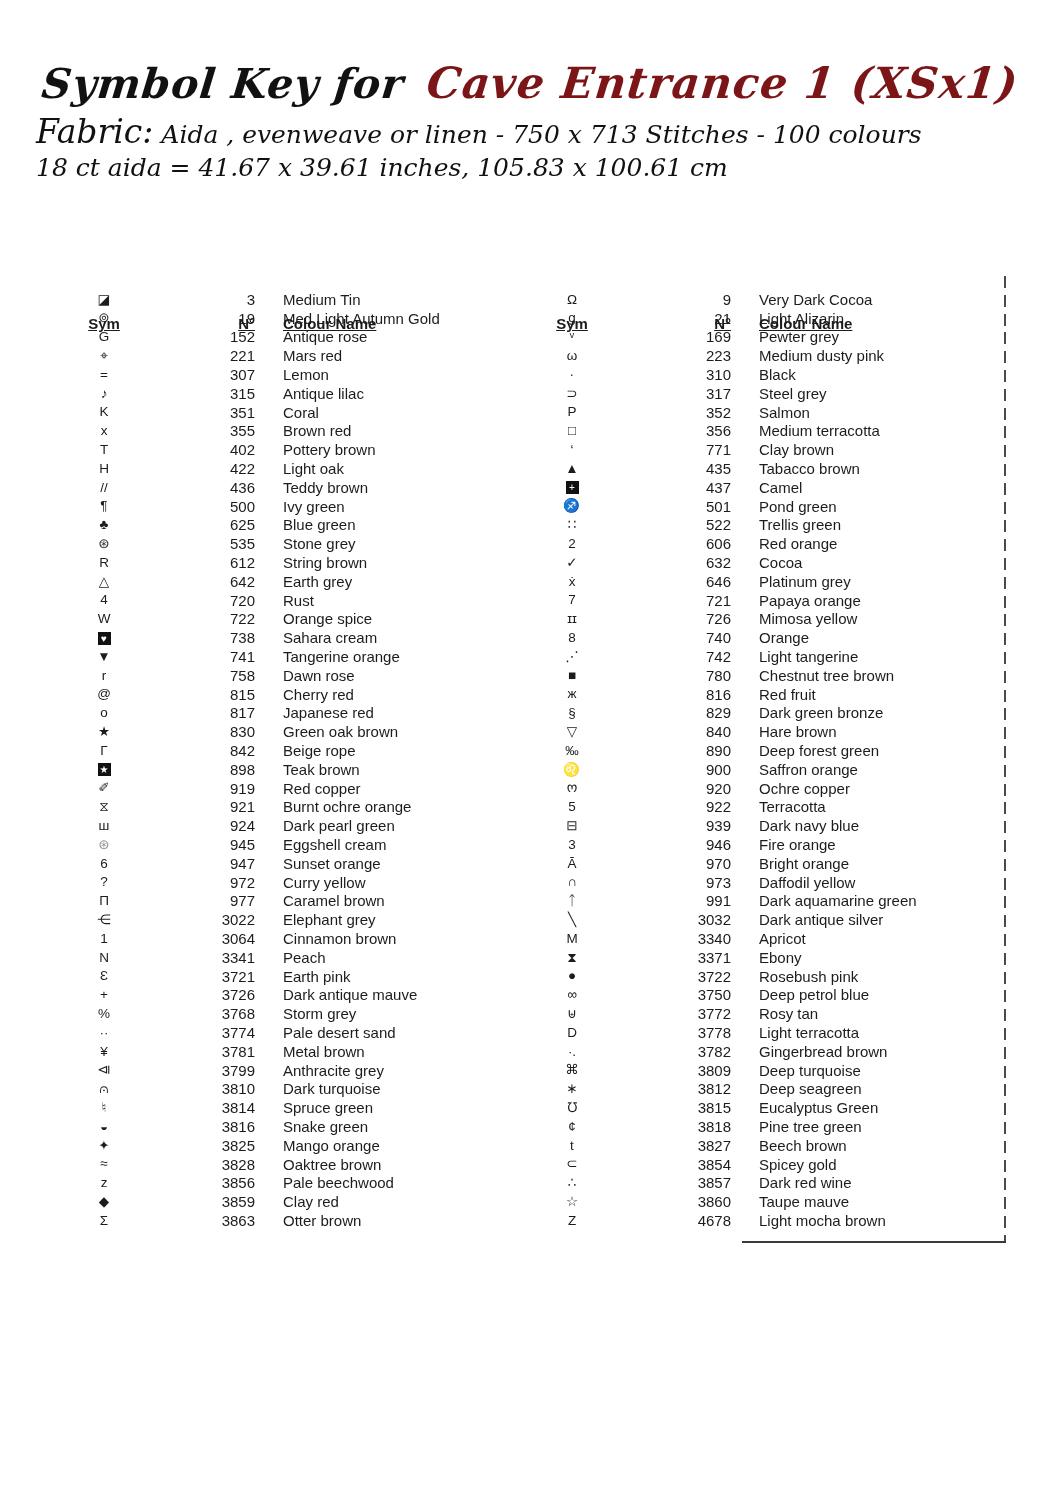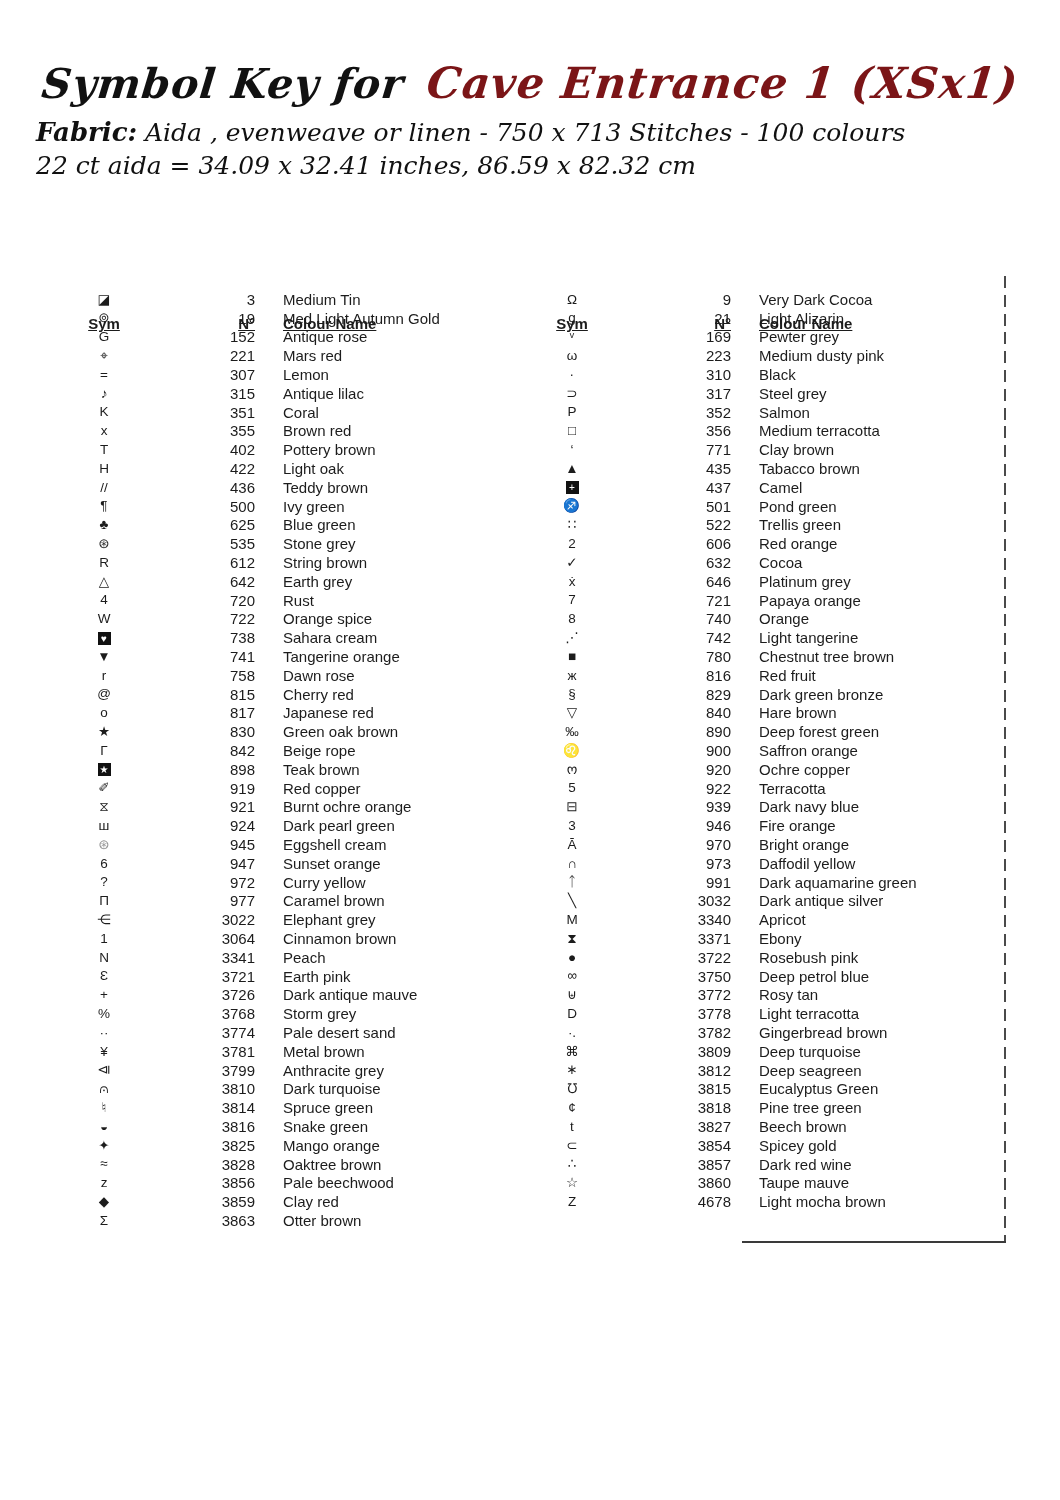--- a/index.html
+++ b/index.html
@@ -10,21 +10,21 @@
   .title{position:absolute;top:58px;left:0;right:0;text-align:center;white-space:nowrap;
          font-family:"DejaVu Serif",serif;font-style:italic;font-weight:bold;}
   .t-black{font-size:41px;color:#111;letter-spacing:1px;transform:skewX(-6deg);display:inline-block;}
   .t-red{font-size:43px;color:#7b1517;letter-spacing:1px;margin-left:22px;transform:skewX(-6deg);display:inline-block;}
 
   
   .fabric{position:absolute;left:36px;top:116px;width:980px;
           font-family:"DejaVu Serif",serif;font-style:italic;font-size:25px;color:#111;}
   .fabric .fline{line-height:32.5px;white-space:nowrap;}
   .fabric .b{font-weight:normal;}
-  .fabric .lbl{font-weight:bold;font-size:26px;}
+  .fabric .lbl{font-weight:normal;font-size:33px;}
 
   
   .tbl{position:absolute;top:271px;}
   .tbl-left{left:78px;width:440px;}
   .tbl-right{left:546px;width:440px;}
   .thead,.trow{display:grid;}
   .tbl-left  .thead,.tbl-left  .trow{grid-template-columns:52px 125px 1fr;}
   .tbl-right .thead,.tbl-right .trow{grid-template-columns:52px 133px 1fr;}
   .thead{height:19px;font-size:15px;font-weight:bold;}
   .thead .h{text-decoration:underline;margin-top:44px;}
@@ -48,21 +48,21 @@
 <body>
 
 <div class="page">
 
   <div class="title">
     <span class="t-black">Symbol Key for</span><span class="t-red">Cave Entrance 1 (XSx1)</span>
   </div>
 
   <div class="fabric">
     <div class="fline"><span class="b lbl">Fabric:</span><span>  Aida , evenweave or  linen </span><span class="b">- 750 x 713 </span><span>Stitches - 100 colours</span></div>
-    <div class="fline"><span>22 ct </span><span class="b">aida</span><span> = 34.09 x 32.41 inches, 86.59 x 82.32 cm</span></div>
+    <div class="fline"><span>18 ct </span><span class="b">aida</span><span>  = 41.67 x 39.61 inches, 105.83 x 100.61 cm</span></div>
   </div>
 
   <div class="tbl tbl-left">
     <div class="thead">
       <span class="h h-sym">Sym</span>
       <span class="h h-num">N°</span>
       <span class="h h-name">Colour Name</span>
     </div>
     <div>
         <div class="trow">
@@ -404,20 +404,25 @@
           <span class="c-sym"><span>ẋ</span></span>
           <span class="c-num">646</span>
           <span class="c-name">Platinum grey</span>
         </div>
         <div class="trow">
           <span class="c-sym"><span>7</span></span>
           <span class="c-num">721</span>
           <span class="c-name">Papaya orange</span>
         </div>
         <div class="trow">
+          <span class="c-sym"><span>ɪɪ</span></span>
+          <span class="c-num">726</span>
+          <span class="c-name">Mimosa yellow</span>
+        </div>
+        <div class="trow">
           <span class="c-sym"><span>8</span></span>
           <span class="c-num">740</span>
           <span class="c-name">Orange</span>
         </div>
         <div class="trow">
           <span class="c-sym"><span>⋰</span></span>
           <span class="c-num">742</span>
           <span class="c-name">Light tangerine</span>
         </div>
         <div class="trow">

